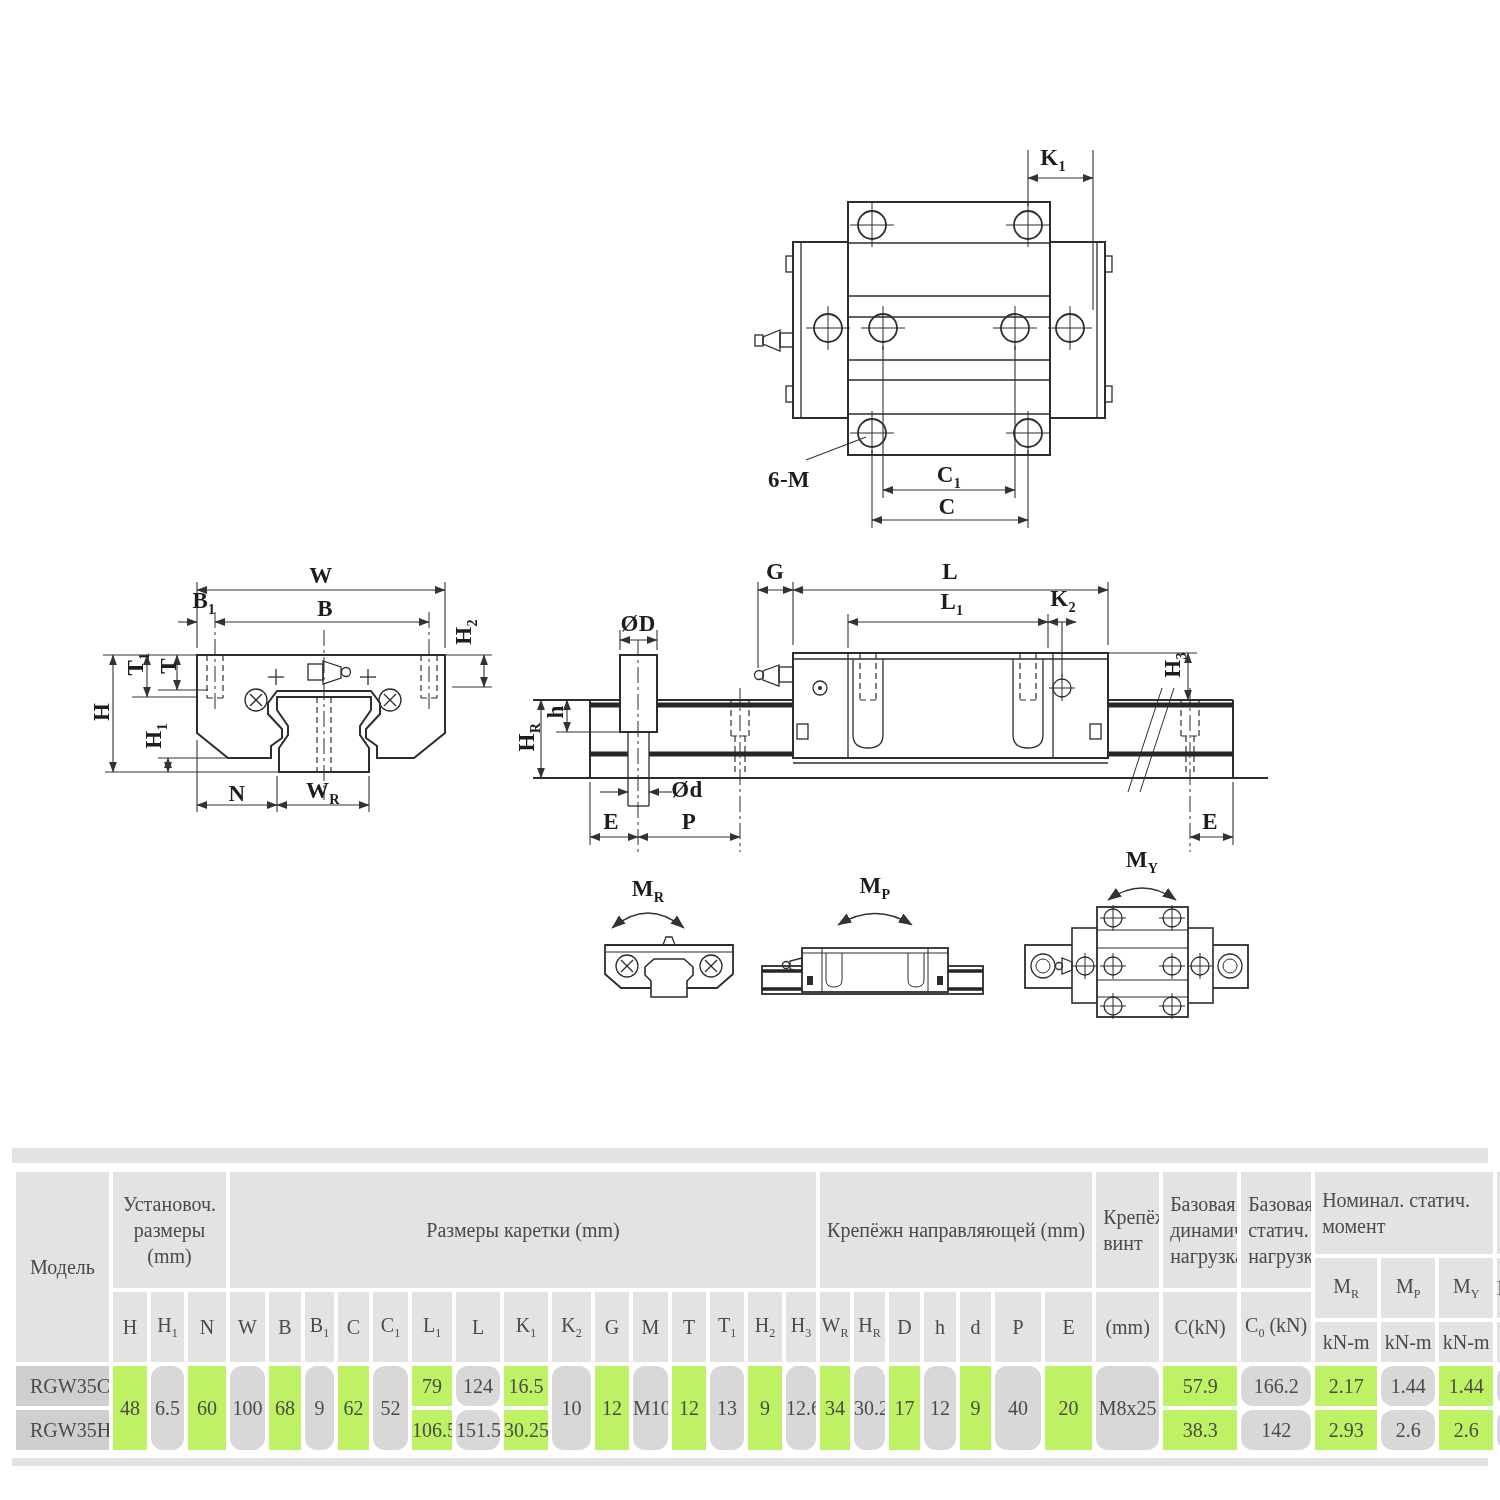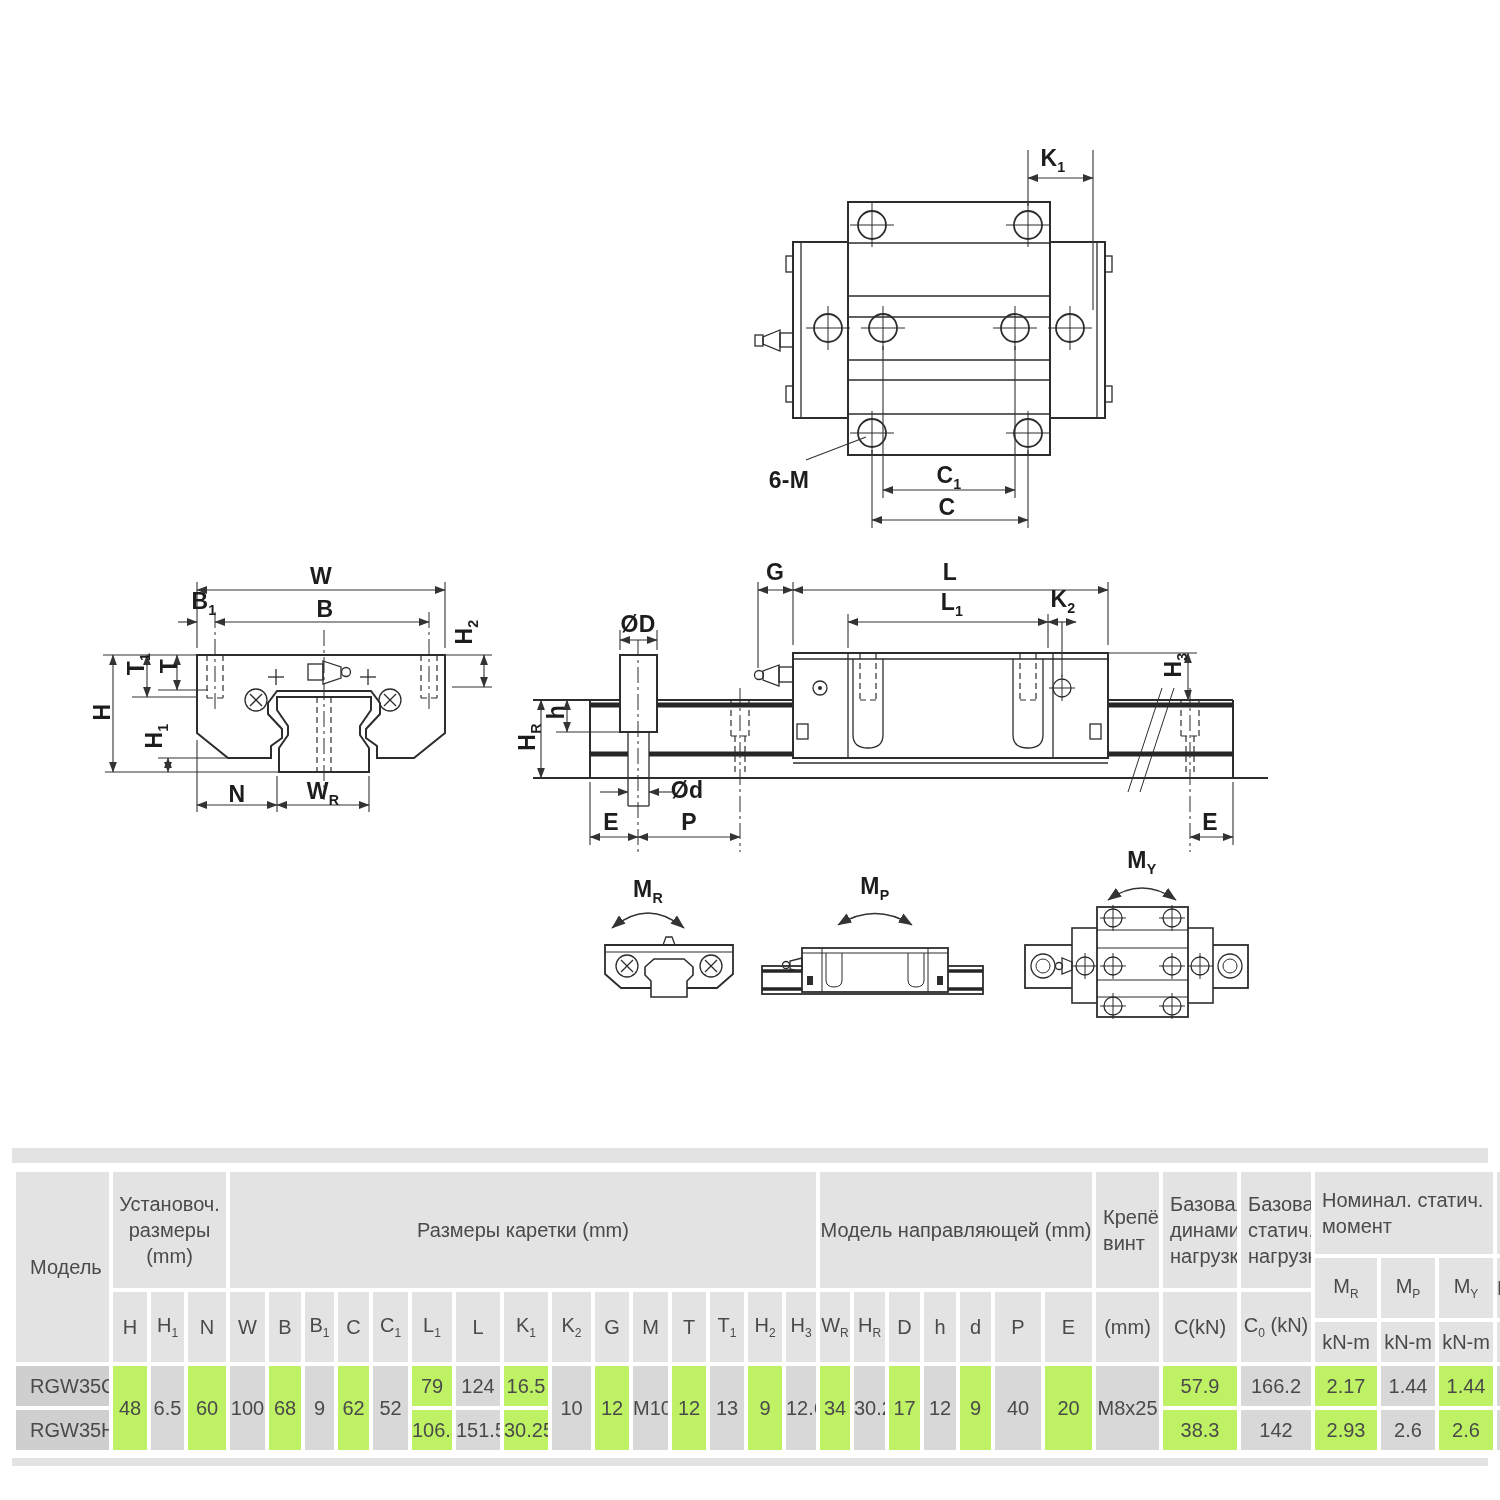--- a/index.html
+++ b/index.html
@@ -1,17 +1,17 @@
 <!DOCTYPE html>
 <html><head>
 <meta charset="utf-8">
 <style>
   html,body{margin:0;padding:0;background:#fff;}
   #stage{position:relative;width:1500px;height:1500px;background:#fff;overflow:hidden;
-         font-family:Liberation Sans, sans-serif;}
+         font-family:Liberation Serif, serif;}
   svg{position:absolute;left:0;top:0;}
   svg *{vector-effect:none;}
   .ol{fill:none;stroke:#2d2d2d;stroke-width:2;}
   .tl{fill:none;stroke:#2d2d2d;stroke-width:1.3;}
   .hd{fill:none;stroke:#2d2d2d;stroke-width:1.2;stroke-dasharray:6 4;}
   .cl{fill:none;stroke:#2d2d2d;stroke-width:1;stroke-dasharray:16 4 3 4;}
   .dim{fill:none;stroke:#333;stroke-width:1.1;}
   .gr{fill:none;stroke:#262626;stroke-width:5;}
   .wf{fill:#fff;stroke:#2d2d2d;stroke-width:2;}
   .dk2{fill:#2d2d2d;stroke:none;}
@@ -21,21 +21,21 @@
   .dim-label sub{font-size:0.62em;}
   
   .strip{position:absolute;left:12px;width:1476px;background:#e3e3e3;}
   #spec-table{position:absolute;left:12px;top:1168px;border-collapse:separate;border-spacing:4px;
               table-layout:fixed;width:1476px;background:#fff;color:#4a4a4a;}
   #spec-table td{text-align:center;vertical-align:middle;font-size:20px;padding:0;overflow:hidden;}
   #spec-table sub{font-size:0.6em;}
   .g{background:#e3e3e3;font-size:19px;line-height:1.3;}
   .gl{text-align:left !important;padding:2px 7px !important;}
   .lt{background:#bef264;}
-  .dk{background:#d8d8d8;}
+  .dk{background:#d8d8d8;border-radius:12px;}
   .model{background:#cfcfcf;text-align:left !important;padding-left:14px !important;font-size:21px;}
   .model-h{text-align:left !important;padding-left:14px !important;font-size:20px;}
   .rA{height:82px;} .rB{height:30px;} .rC{height:26px;} .rD{height:40px;}
   .rE{height:40px;} .rF{height:40px;}
 </style>
 </head>
 <body>
 
 <div id="stage">
 
@@ -364,21 +364,21 @@
         <col style="width:62px">
         <col style="width:54px">
         <col style="width:54px">
     <col style="width:64px">
   </colgroup>
   <tbody>
         <tr class="rA">
     <td class="g model-h" rowspan="4">Модель</td>
     <td class="g" colspan="3" rowspan="2">Установоч. размеры (mm)</td>
     <td class="g" colspan="15" rowspan="2">Размеры каретки (mm)</td>
-    <td class="g" colspan="7" rowspan="2">Модель направляющей (mm)</td>
+    <td class="g" colspan="7" rowspan="2">Крепёжн направляющей (mm)</td>
     <td class="g gl" rowspan="2">Крепёжн. винт</td>
     <td class="g gl" rowspan="2">Базовая динамич. нагрузка</td>
     <td class="g gl" rowspan="2">Базовая статич. нагрузка</td>
     <td class="g gl" colspan="3">Номинал. статич. момент</td>
     <td class="g" colspan="2">Масса</td>
   </tr>
   <tr class="rB">
     <td class="g" rowspan="2">M<sub>R</sub></td>
     <td class="g" rowspan="2">M<sub>P</sub></td>
     <td class="g" rowspan="2">M<sub>Y</sub></td>

